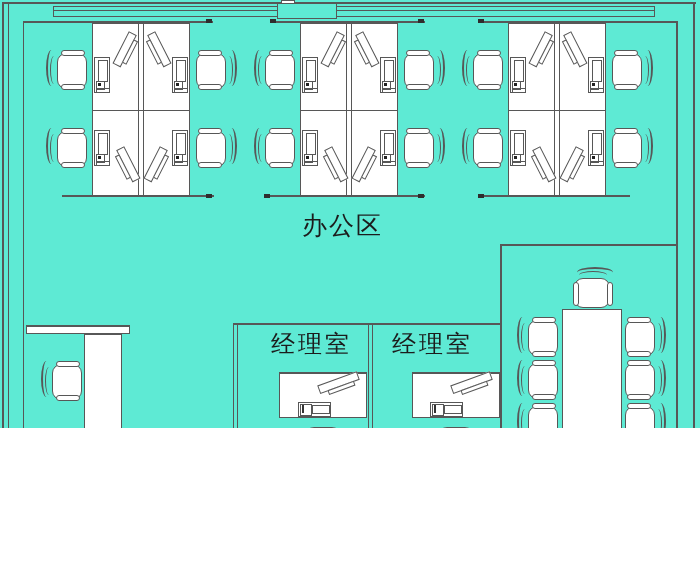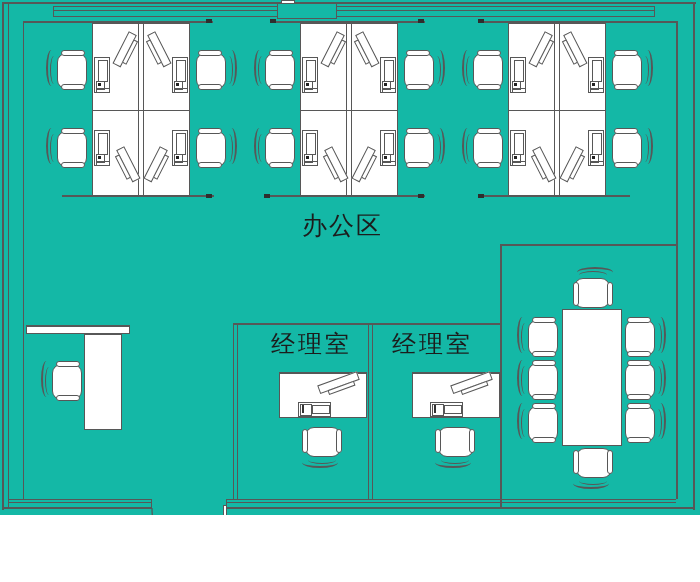--- a/index.html
+++ b/index.html
@@ -1,17 +1,17 @@
 <!DOCTYPE html>
 <html><head>
 <meta charset="utf-8">
 <style>
   html,body{margin:0;padding:0;background:#fff;}
   #plan{
-    position:relative;width:700px;height:515px;background:#14b8a6;overflow:hidden;
+    position:relative;width:700px;height:428px;background:#5eead4;overflow:hidden;
     font-family:"Liberation Sans","DejaVu Sans",sans-serif;
     --line:#575757;--thick:#3f3f3f;--dark:#2e2e2e;--text:#1c1c1c;
   }
   .ln{position:absolute;background:var(--line);}
   .box{position:absolute;border:1px solid var(--line);background:#fff;box-sizing:border-box;}
   .label{
     position:absolute;color:var(--text);z-index:30;white-space:nowrap;
     font-family:"Liberation Serif","DejaVu Serif",serif;line-height:1;
   }
   

